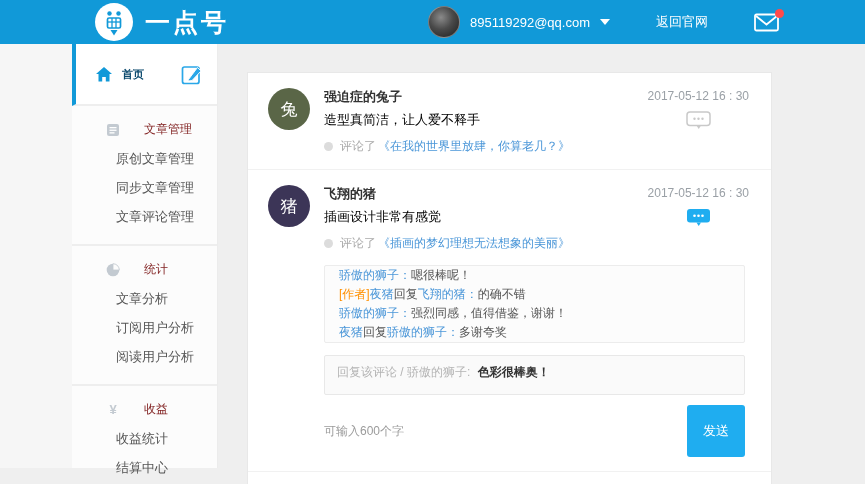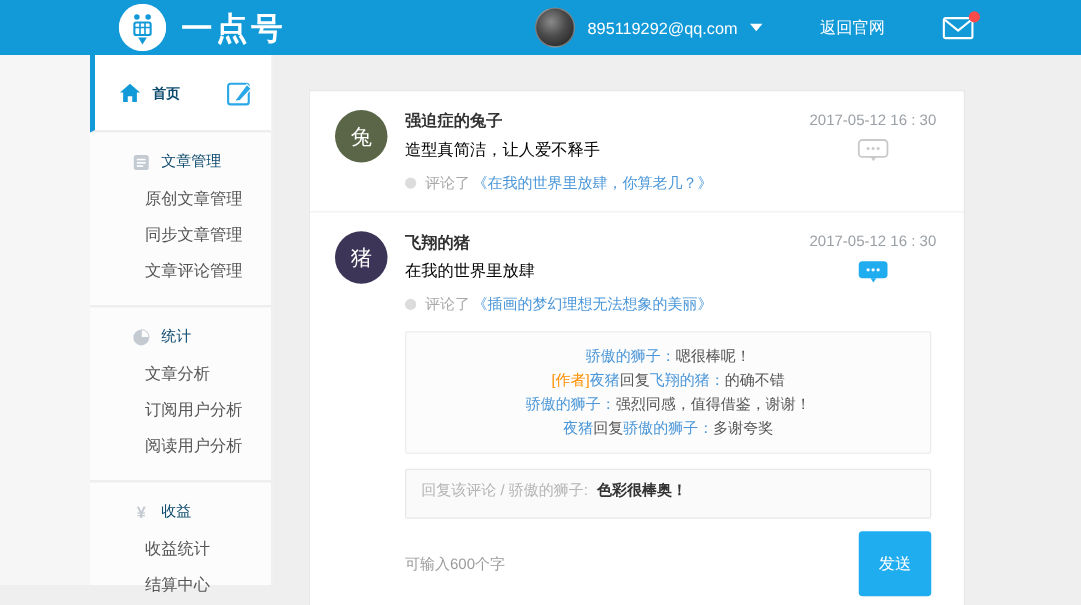--- a/index.html
+++ b/index.html
@@ -29,21 +29,21 @@
   
   .sidebar { width:218px; height:100%; background:#f6f6f6; display:flex; flex-shrink:0; }
   .sidebar-rail { width:72px; background:#f6f6f6; }
   .sidebar-menu { width:146px; background:#fcfcfc; border-right:1px solid #ececec; }
   .home-row { height:62px; display:flex; align-items:center; background:#fff;
     border-left:4px solid #1199d8; border-bottom:2px solid #eeeeee; padding:0 14px 0 20px; cursor:pointer; }
   .home-label { color:#0c4a6e; font-size:11px; font-weight:bold; margin-left:10px; }
   .compose-btn { margin-left:auto; cursor:pointer; line-height:0; }
   .menu-section { padding:15px 10px 13px 34px; border-bottom:2px solid #eeeeee; }
   .section-head { display:flex; align-items:center; }
-  .section-label { font-size:12px; color:#0c4a6e; margin-left:9px; }
+  .section-label { font-size:12px; color:#7f1d1d; margin-left:24px; }
   .section-items { margin-top:6px; }
   .menu-item { font-size:13px; color:#555; line-height:29px; padding-left:10px; cursor:pointer; }
   .yen-glyph { font-size:13px; font-weight:bold; color:#c3cad1; width:14px; text-align:center; }
 
   
   .main { flex:1; padding:28px 0 0 29px; }
   .card { width:525px; background:#fff; border:1px solid #e8e8e8; }
   .comment { position:relative; padding:15px 26px 14px 76px; border-bottom:1px solid #f1f1f1; }
   .comment:last-child { border-bottom:none; }
   .avatar { position:absolute; left:20px; top:15px; width:42px; height:42px; border-radius:50%;
@@ -54,21 +54,21 @@
   .c-text { font-size:13px; color:#000000; margin-top:5px; }
   .c-meta { margin-top:9px; font-size:12px; color:#a9a9a9; display:flex; align-items:center; }
   .meta-dot { width:9px; height:9px; border-radius:50%; background:#dcdcdc; margin-right:7px; }
   .article-link { color:#4a96d8; text-decoration:none; cursor:pointer; margin-left:2px; }
   .c-side { position:absolute; right:22px; top:16px; text-align:center; }
   .c-time { font-size:12px; color:#9aa0a6; }
   .bubble-btn { margin-top:8px; display:inline-block; cursor:pointer; line-height:0; }
 
   
   .thread { margin-top:13px; background:#fcfcfc; border:1px solid #ececec; border-radius:2px;
-    padding:10px 14px;text-align:center; }
+    padding:0 14px; }
   .reply-line { font-size:12px; line-height:19px; color:#555; }
   .rn { color:#4a96d8; }
   .tag { color:#ff9000; }
 
   
   .reply-box { margin-top:12px; height:40px; background:#fafafa; border:1px solid #e8e8e8;
     border-radius:2px; padding:8px 12px; font-size:12px; cursor:text; }
   .reply-prefix { color:#b4b4b4; }
   .reply-value { color:#333; font-weight:bold; margin-left:4px; }
   .reply-foot { display:flex; align-items:center; margin-top:10px; }
@@ -205,21 +205,21 @@
               <circle cx="12.5" cy="7.8" r="1.2" fill="#c9c9c9"></circle>
               <circle cx="16.5" cy="7.8" r="1.2" fill="#c9c9c9"></circle>
             </svg>
           </span>
         </div>
       </div>
 
       <div class="comment">
         <div class="avatar av1">猪</div>
         <div class="c-name">飞翔的猪</div>
-        <div class="c-text">在我的世界里放肆</div>
+        <div class="c-text">插画设计非常有感觉</div>
         <div class="c-meta">
           <span class="meta-dot"></span>
           <span>评论了</span>
           <a class="article-link">《插画的梦幻理想无法想象的美丽》</a>
         </div>
 
         <div class="thread">
           <div class="reply-line">
             <span class="rn">骄傲的狮子</span><span class="rn">：</span><span>嗯很棒呢！</span>
           </div>

